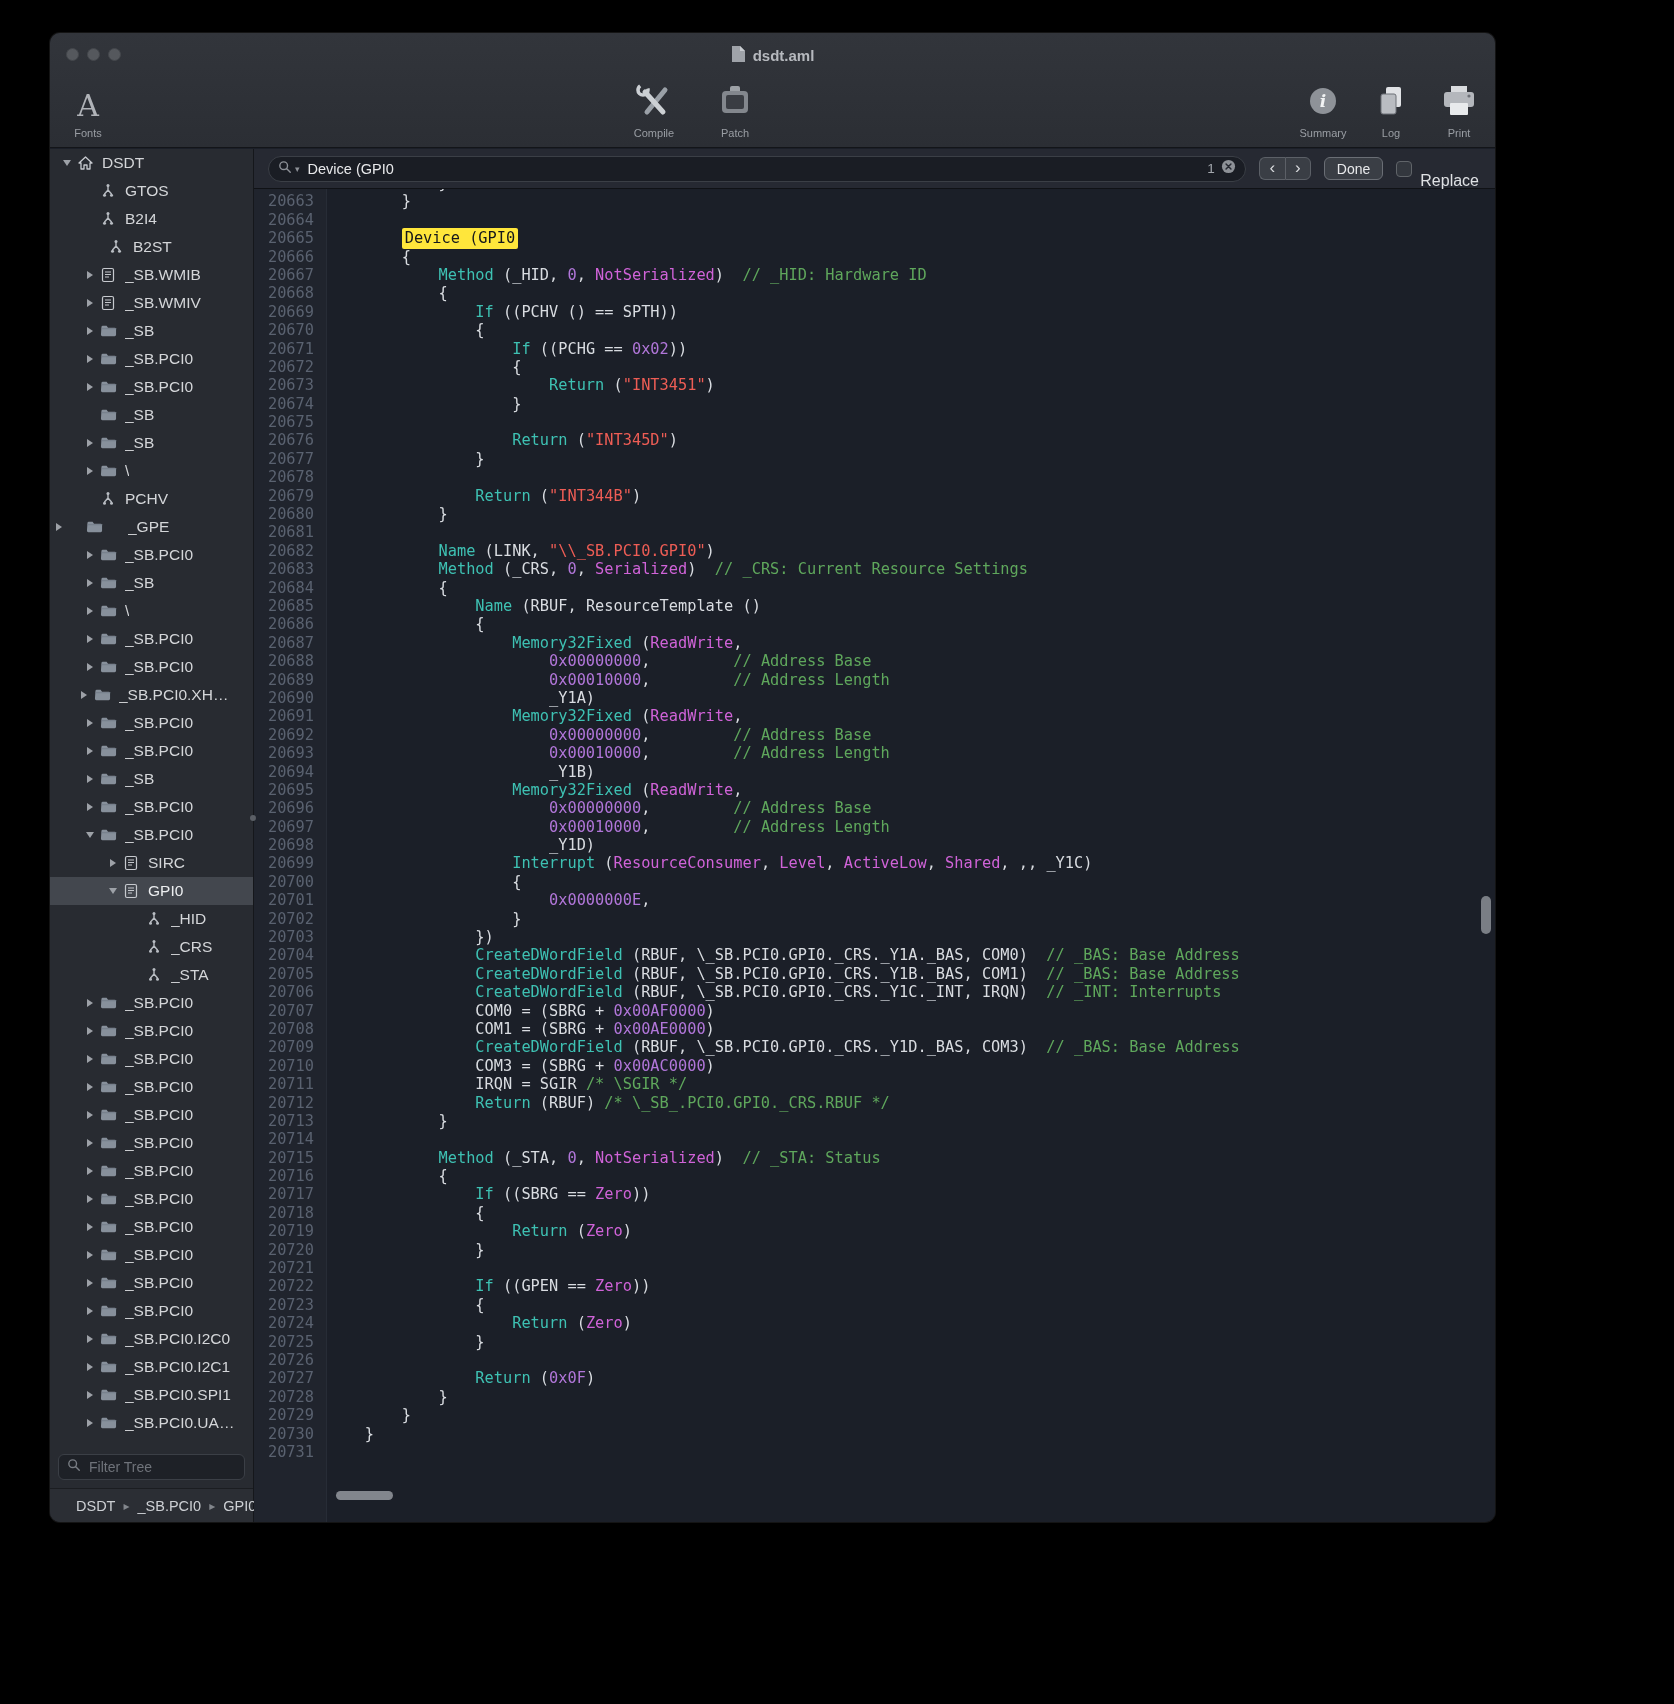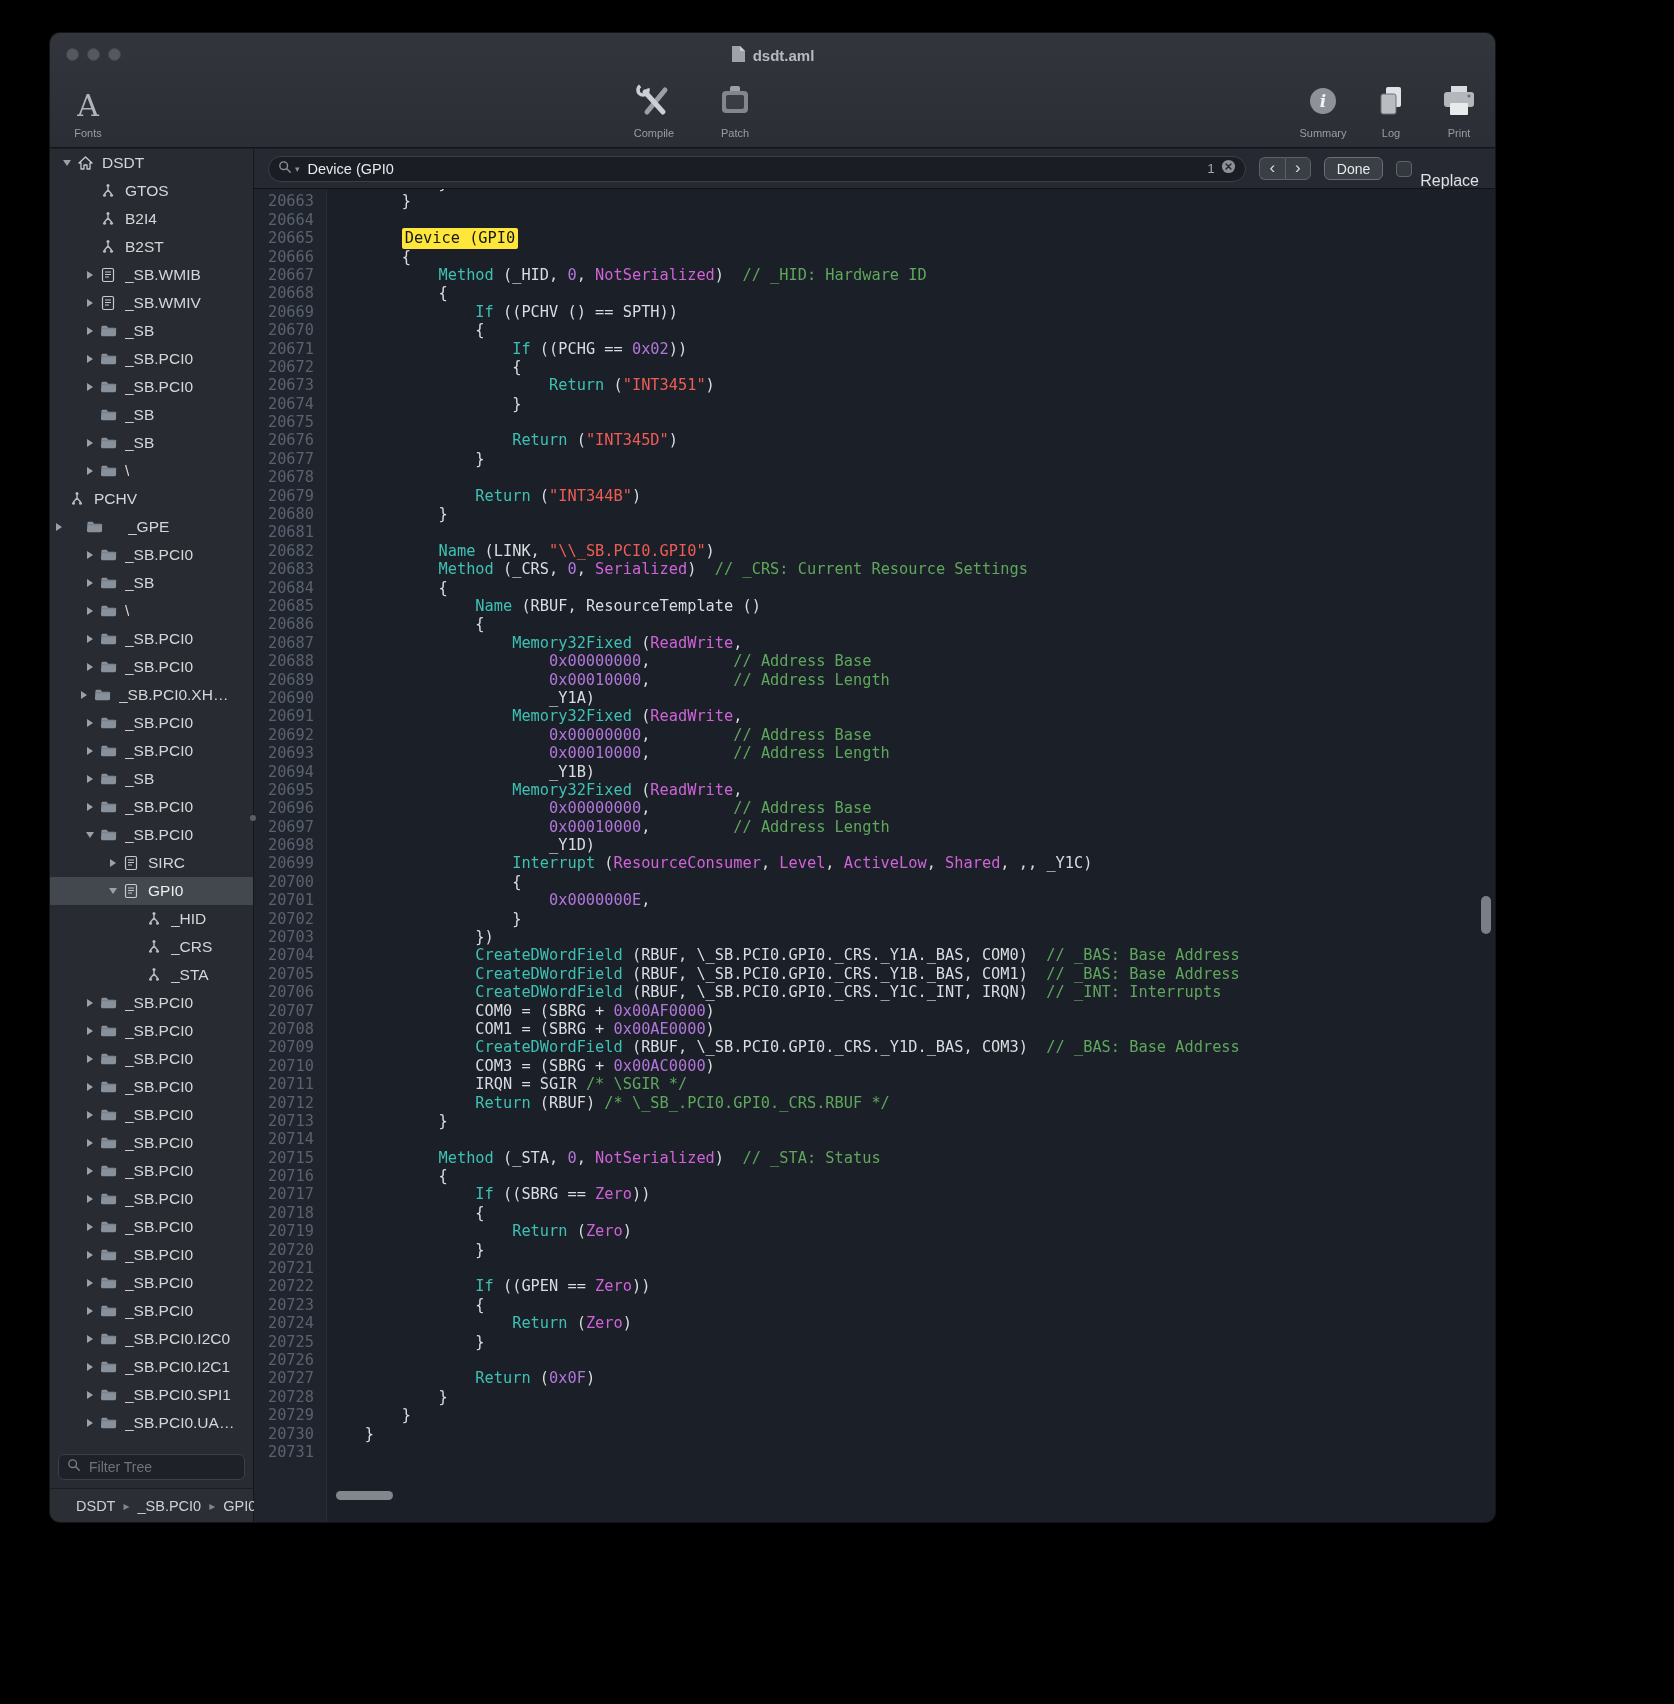--- a/index.html
+++ b/index.html
@@ -205,21 +205,21 @@
             <span class="ticon">
               <svg width="16" height="16" viewBox="0 0 16 16">
                 <path d="M8 3 V7 M8 7 L4.7 10.8 M8 7 L11.3 10.8" stroke="#b9bdc3" stroke-width="1.4" fill="none" stroke-linecap="round"></path>
                 <circle cx="4.5" cy="12.2" r="1.5" fill="#b9bdc3"></circle>
                 <circle cx="11.5" cy="12.2" r="1.5" fill="#b9bdc3"></circle>
                 <circle cx="8" cy="2.4" r="1.5" fill="#b9bdc3"></circle>
               </svg>
             </span>
             <span class="tlabel">B2I4</span>
           </div>
-          <div class="tree-row" style="padding-left: 31px;">
+          <div class="tree-row" style="padding-left: 39px;">
             <span class="tri n"></span>
             <span class="ticon">
               <svg width="16" height="16" viewBox="0 0 16 16">
                 <path d="M8 3 V7 M8 7 L4.7 10.8 M8 7 L11.3 10.8" stroke="#b9bdc3" stroke-width="1.4" fill="none" stroke-linecap="round"></path>
                 <circle cx="4.5" cy="12.2" r="1.5" fill="#b9bdc3"></circle>
                 <circle cx="11.5" cy="12.2" r="1.5" fill="#b9bdc3"></circle>
                 <circle cx="8" cy="2.4" r="1.5" fill="#b9bdc3"></circle>
               </svg>
             </span>
             <span class="tlabel">B2ST</span>
@@ -297,21 +297,21 @@
           <div class="tree-row" style="padding-left: 31px;">
             <span class="tri c"></span>
             <span class="ticon">
               <svg width="17" height="14" viewBox="0 0 18 14">
                 <path d="M1.5 3 q0-1.5 1.5-1.5 h4 l1.5 2 h7 q1.5 0 1.5 1.5 v6 q0 1.5 -1.5 1.5 h-13 q-1.5 0 -1.5 -1.5 z" fill="#87909b"></path>
                 <path d="M1.5 4.6 h16" stroke="#6f7883" stroke-width="0.8"></path>
               </svg>
             </span>
             <span class="tlabel">\</span>
           </div>
-          <div class="tree-row" style="">
+          <div class="tree-row" style="padding-left: 31px;">
             <span class="tri n"></span>
             <span class="ticon">
               <svg width="16" height="16" viewBox="0 0 16 16">
                 <path d="M8 3 V7 M8 7 L4.7 10.8 M8 7 L11.3 10.8" stroke="#b9bdc3" stroke-width="1.4" fill="none" stroke-linecap="round"></path>
                 <circle cx="4.5" cy="12.2" r="1.5" fill="#b9bdc3"></circle>
                 <circle cx="11.5" cy="12.2" r="1.5" fill="#b9bdc3"></circle>
                 <circle cx="8" cy="2.4" r="1.5" fill="#b9bdc3"></circle>
               </svg>
             </span>
             <span class="tlabel">PCHV</span>

